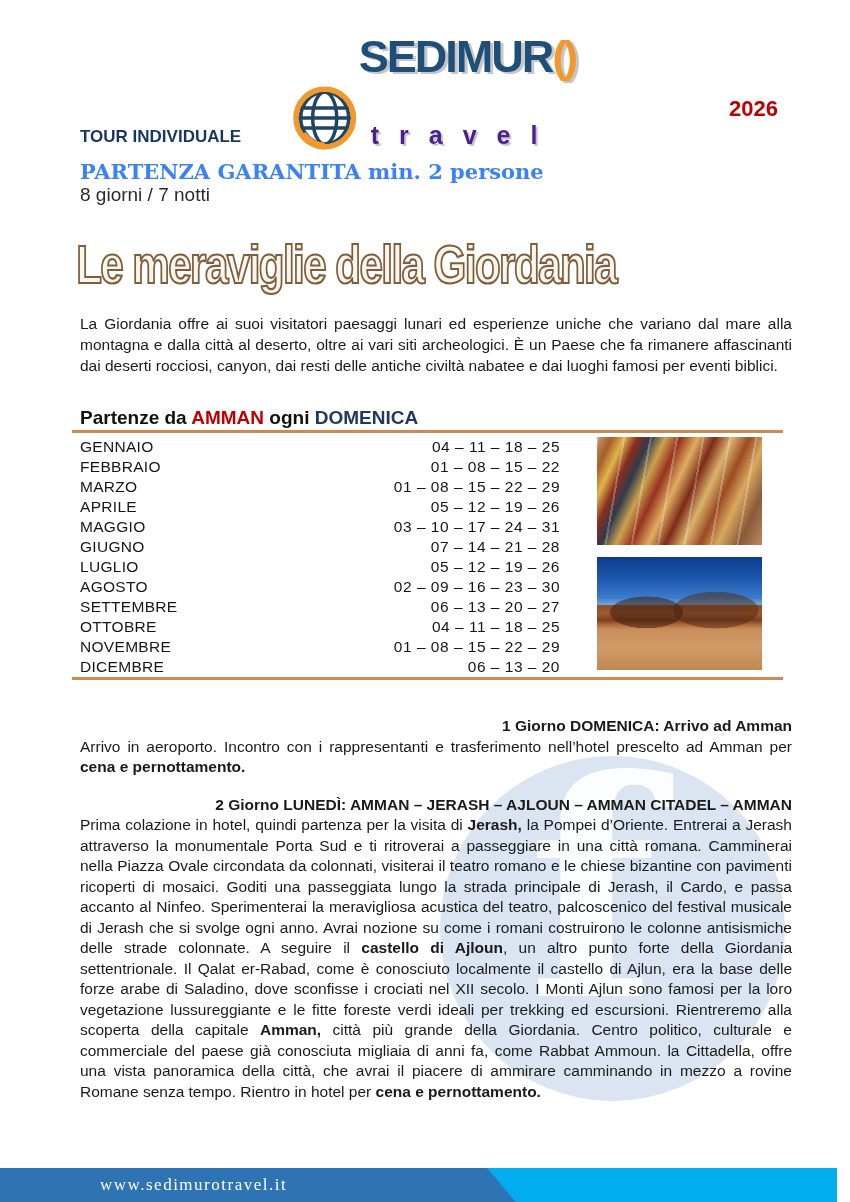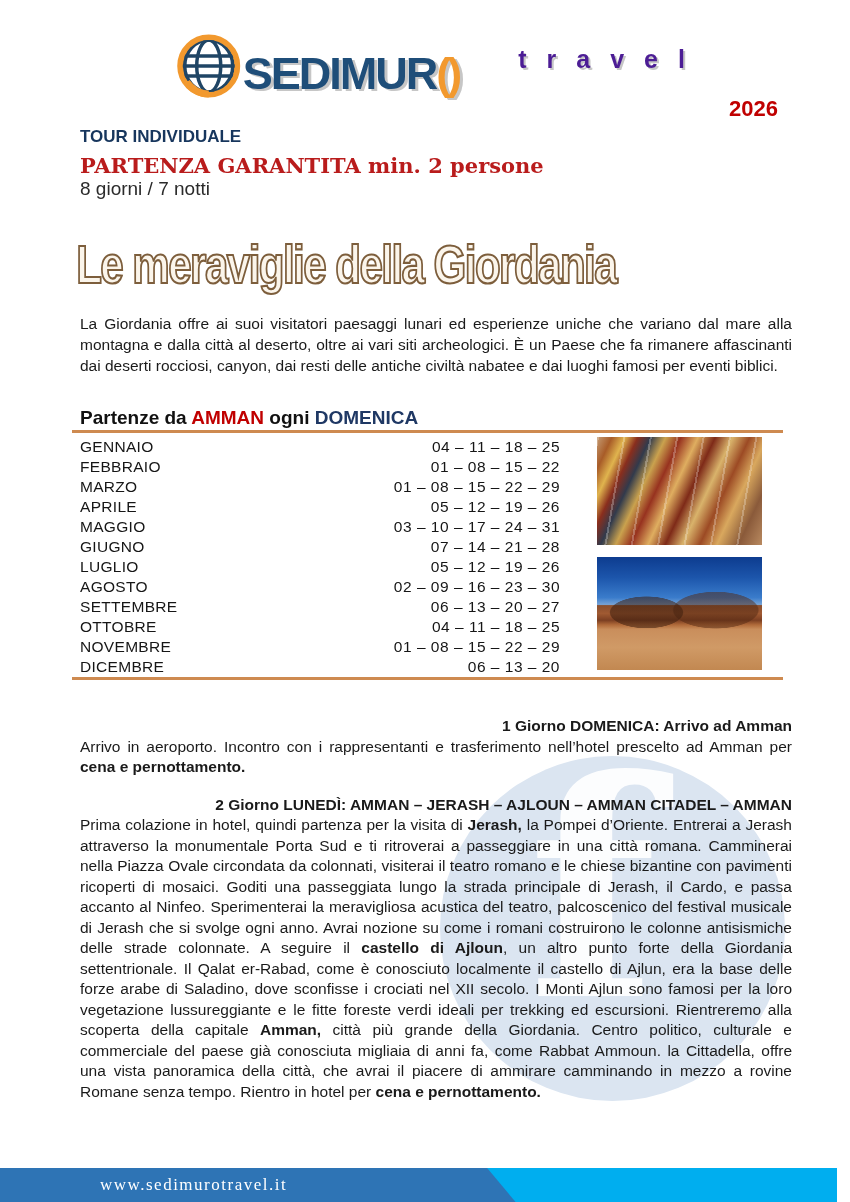--- a/index.html
+++ b/index.html
@@ -4,31 +4,31 @@
 <style>
   html,body{margin:0;padding:0;background:#e8e8e8;}
   .page{
     position:relative;width:850px;height:1202px;background:#ffffff;
     margin:0 auto;overflow:hidden;
     font-family:"Liberation Sans",sans-serif;color:#1a1a1a;
   }
   
   .logo{position:absolute;top:34px;left:50%;transform:translateX(-47%);display:flex;align-items:flex-end;}
   .globe{width:64px;height:64px;margin-right:2px;margin-bottom:-2px;}
-  .logo-text{display:flex;flex-direction:row;line-height:1;gap:48px;}
+  .logo-text{display:flex;flex-direction:column;line-height:1;gap:48px;}
   .brand-line1{font-size:45px;font-weight:bold;letter-spacing:-2px;color:#1F4E79;
     text-shadow:3px 2px 0 #c6c6c6;}
   .brand-line1 .paren{color:#F2992E;letter-spacing:-4px;}
   .brand-line2{font-size:25px;font-weight:bold;letter-spacing:20px;color:#4c1d95;
     margin-top:-4px;padding-left:12px;text-shadow:2px 2px 0 #c6c6c6;}
   
   .year{position:absolute;top:96px;right:72px;font-size:22px;font-weight:bold;color:#C00000;}
   .header-block{position:absolute;left:80px;top:127px;}
   .tour-type{font-size:17px;font-weight:bold;color:#17365D;}
-  .guarantee{font-family:"DejaVu Serif",serif;font-size:21px;font-weight:bold;color:#b91c1c;margin-top:6px;}
+  .guarantee{font-family:"DejaVu Serif",serif;font-size:21px;font-weight:bold;color:#3b82f6;margin-top:12px;}
   .duration{font-size:19px;color:#2b2b2b;}
   
   .title-wrap{position:absolute;top:233px;left:0;width:100%;}
   .title{
     display:inline-block;font-size:54px;font-weight:bold;letter-spacing:-2px;
     transform:scaleX(0.78);transform-origin:center;white-space:nowrap;
     color:#FBF5EB;-webkit-text-stroke:2.2px #7D5E3C;
   }
   
   .intro{position:absolute;left:80px;top:313px;width:712px;

